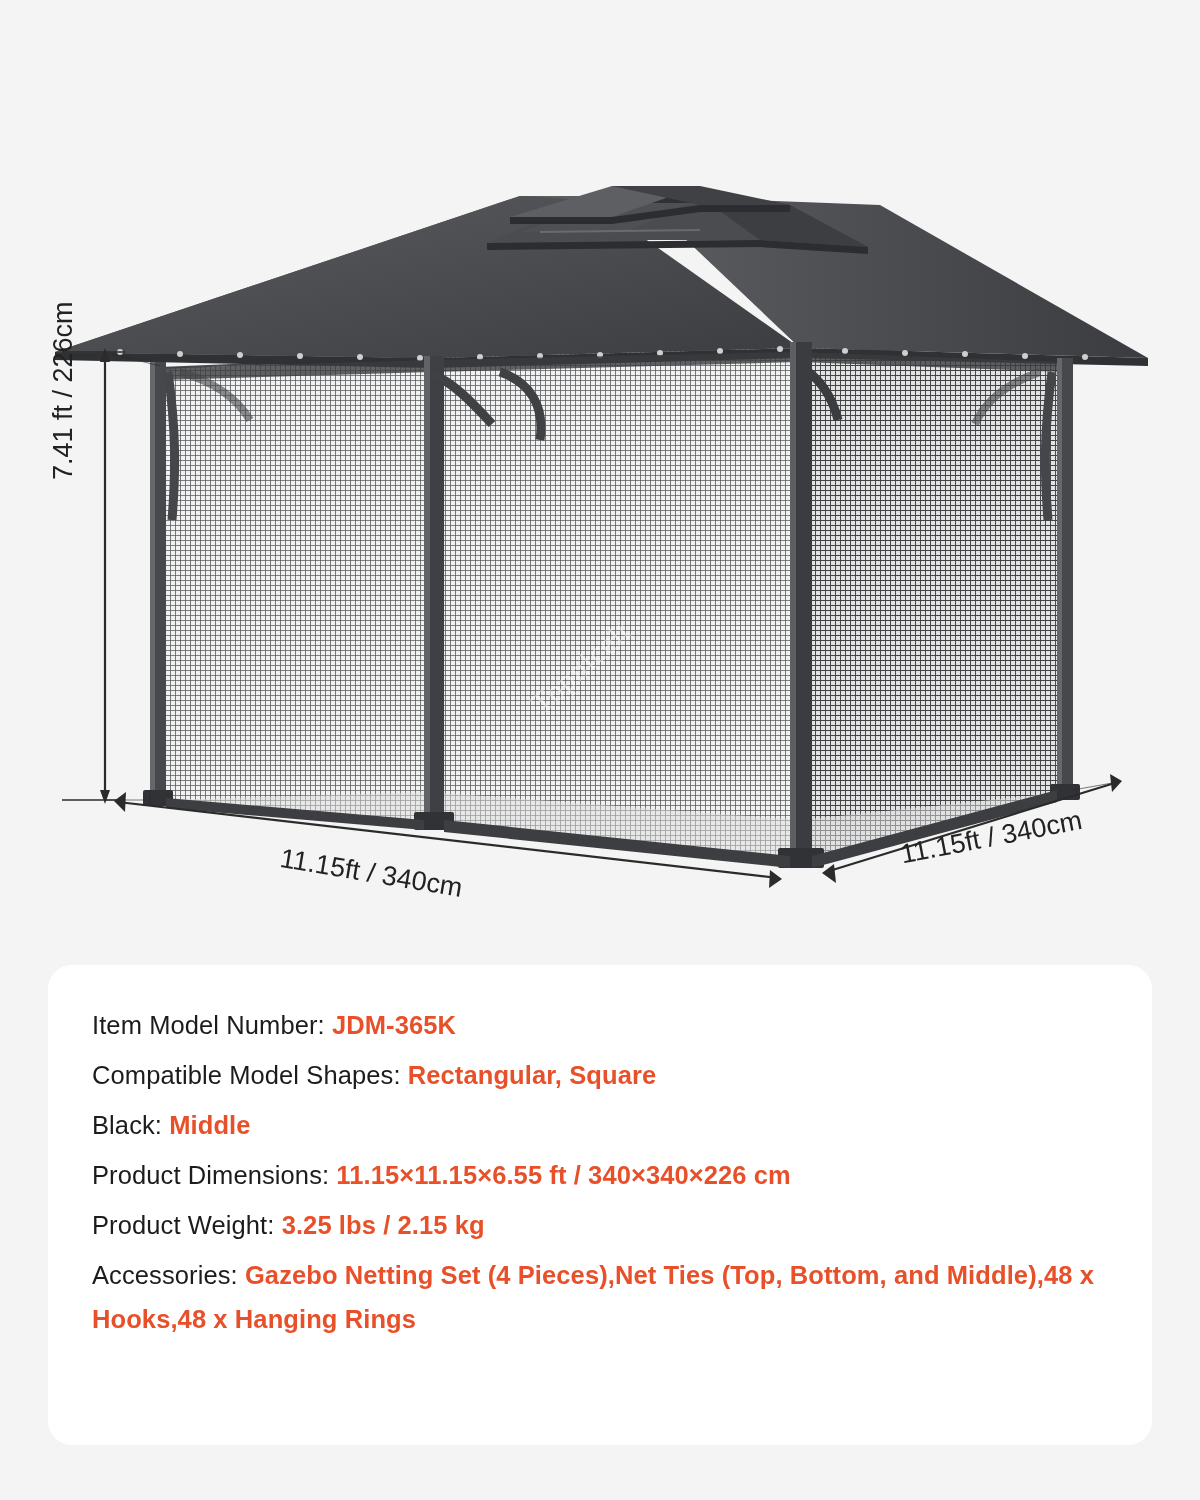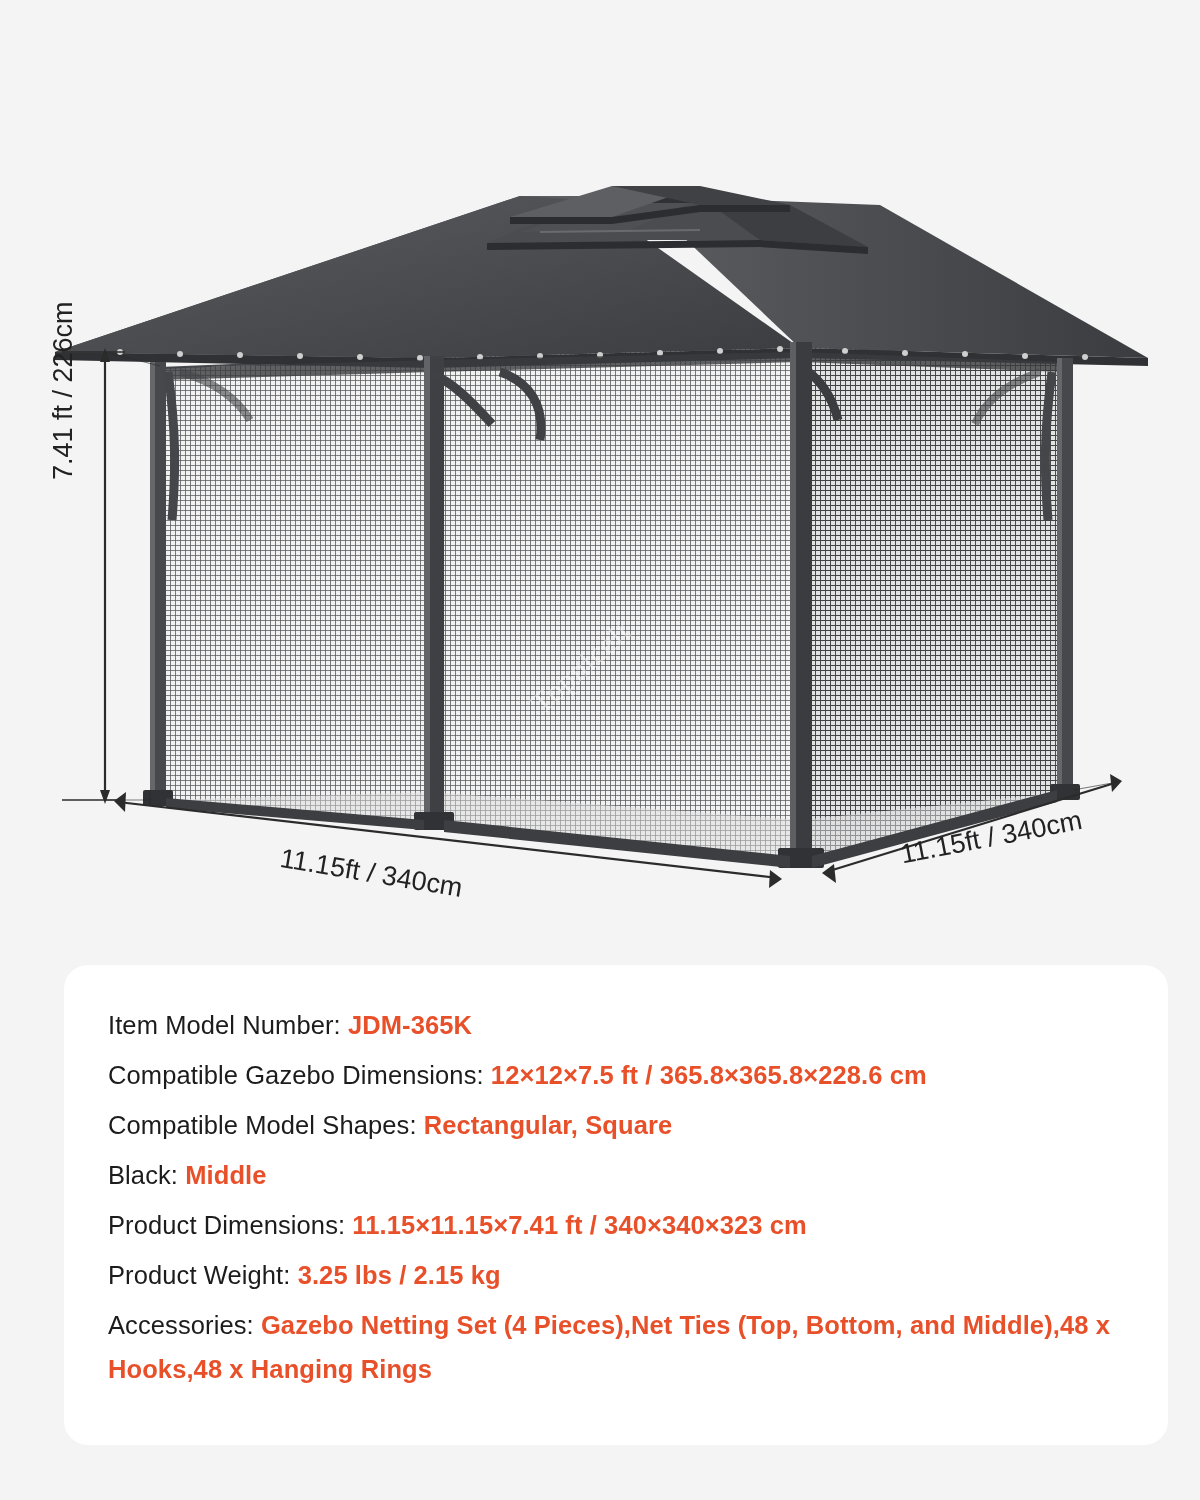--- a/index.html
+++ b/index.html
@@ -68,21 +68,21 @@
   .dim-right {
     left: 898px;
     top: 840px;
     transform: rotate(-11deg);
     transform-origin: left top;
   }
 
   
   .spec-card {
     position: absolute;
-    left: 64px;
+    left: 48px;
     top: 965px;
     width: 1104px;
     height: 480px;
     background: #ffffff;
     border-radius: 24px;
     box-sizing: border-box;
     padding: 38px 44px 0 44px;
   }
   .spec-row {
     font-size: 25.5px;
@@ -238,34 +238,31 @@
     <div class="dim-label dim-left">11.15ft / 340cm</div>
     <div class="dim-label dim-right">11.15ft / 340cm</div>
   </div>
 
   <div class="spec-card">
 
     <div class="spec-row">
       <span class="k">Item Model Number: </span><span class="v">JDM-365K</span>
     </div>
 
-    <div class="spec-row">
-      <span class="k">Compatible Gazebo Dimensions: </span><span class="v">12×12×7.5 ft / 365.8×365.8×228.6 cm</span>
-    </div>
 
     <div class="spec-row">
       <span class="k">Compatible Model Shapes: </span><span class="v">Rectangular, Square</span>
     </div>
 
     <div class="spec-row">
       <span class="k">Black: </span><span class="v">Middle</span>
     </div>
 
     <div class="spec-row">
-      <span class="k">Product Dimensions: </span><span class="v">11.15×11.15×7.41 ft / 340×340×323 cm</span>
+      <span class="k">Product Dimensions: </span><span class="v">11.15×11.15×6.55 ft / 340×340×226 cm</span>
     </div>
 
     <div class="spec-row">
       <span class="k">Product Weight: </span><span class="v">3.25 lbs / 2.15 kg</span>
     </div>
 
     <div class="spec-row accessories">
       <span class="k">Accessories: </span><span class="v">Gazebo Netting Set (4 Pieces),Net Ties (Top, Bottom, and Middle),48 x Hooks,48 x Hanging Rings</span>
     </div>
 

